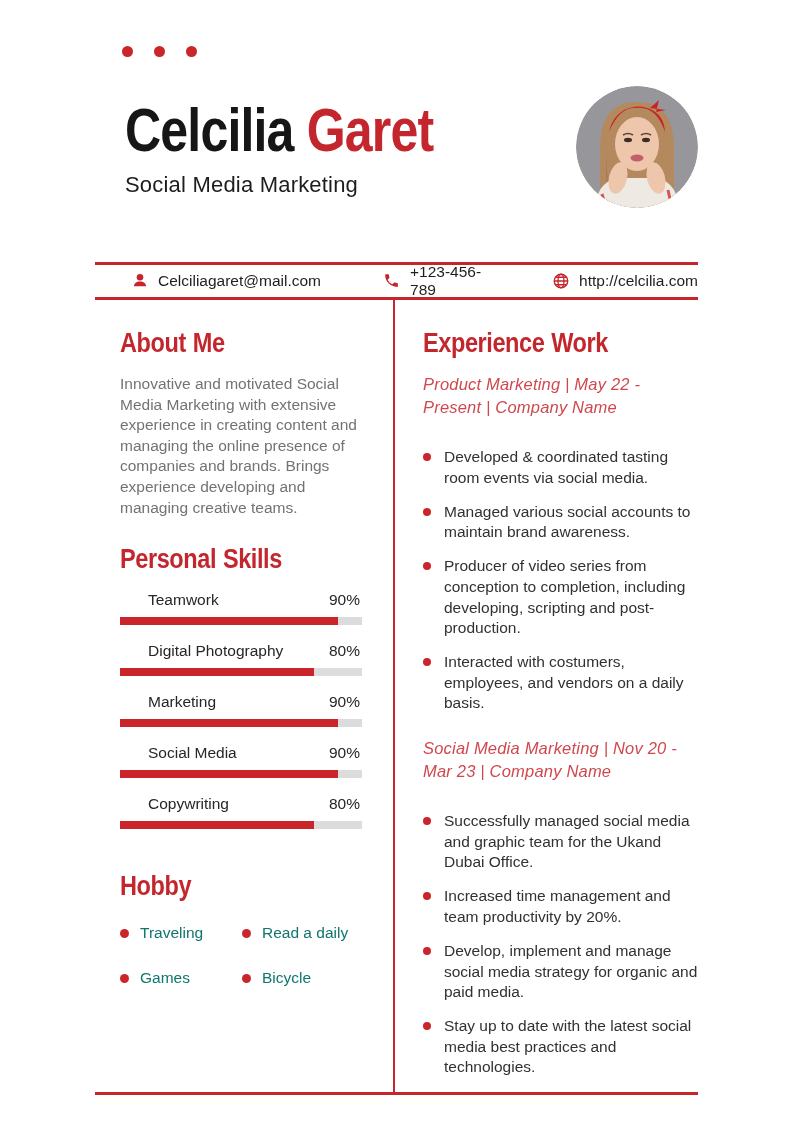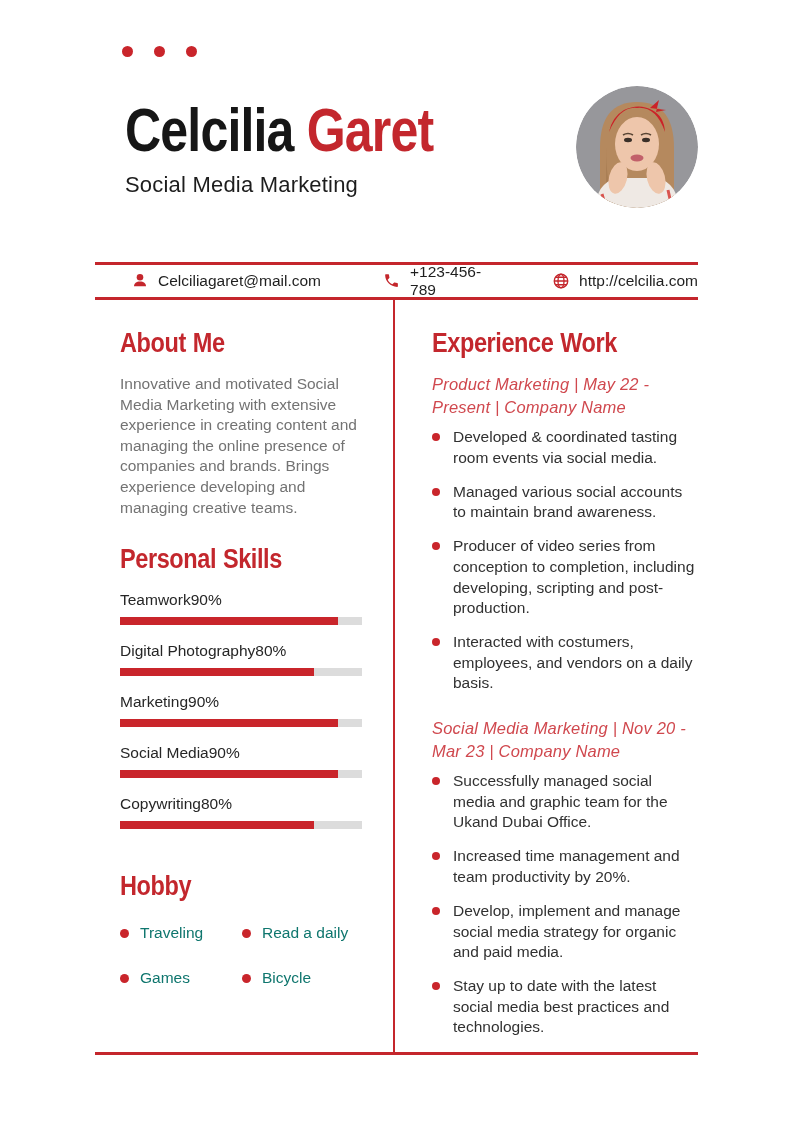--- a/index.html
+++ b/index.html
@@ -45,52 +45,52 @@
   
   .main {
     margin: 0 52px; display: flex;
     min-height: 744px;
     border-bottom: 3px solid #c4262c;
   }
   .col-left {
     width: 300px; border-right: 2px solid #c4262c;
     padding: 0 33px 0 25px;
   }
-  .col-right { flex: 1; padding: 0 0 0 37px; }
+  .col-right { flex: 1; padding: 0 0 0 28px; }
 
   .sec-heading {
     color: #c3272d; font-size: 28px; font-weight: 700;
     letter-spacing: -0.5px; word-spacing: 1px; white-space: nowrap;
     display: inline-block; transform: scaleX(0.84); transform-origin: left center;
   }
   .mt-sec { margin-top: 27px; }
 
   .about-text { margin-top: 15px; font-size: 15.5px; line-height: 20.6px; color: #737373; }
 
   
   .skills-list { margin-top: 16px; }
   .skill { margin-bottom: 17px; }
-  .skill-row { display: flex; align-items: baseline;
-               font-size: 15.5px; color: #262626; }
+  .skill-row { display: flex; justify-content: space-between; align-items: baseline;
+               font-size: 15.5px; color: #262626; margin-left: 28px; }
   .skill-bar { margin-top: 8px; height: 8px; background: #dcdcdc; width: 242px; }
   .skill-fill { height: 100%; background: #c9252b; }
 
   
   .hobby-grid { margin-top: 22px; display: grid; grid-template-columns: 122px auto;
                 row-gap: 27px; }
   .hobby-item { display: flex; align-items: center; gap: 11px; font-size: 15.5px; color: #0f766e; }
   .bullet-dot { width: 9px; height: 9px; border-radius: 50%; background: #c9252b; flex: 0 0 auto; }
 
   
   .job-title {
     margin-top: 14px; font-size: 16.5px; font-style: italic; line-height: 23px;
     color: #d0484e; letter-spacing: 0.2px; max-width: 310px;
   }
   .job2 { margin-top: 23px; }
-  .bullets { margin-top: 8px; list-style: none; }
+  .bullets { margin-top: 28px; list-style: none; }
   .bullets li { display: flex; gap: 13px; margin-bottom: 13.5px;
                 font-size: 15.5px; line-height: 20.6px; color: #313131; max-width: 330px; }
   .bullets .bullet-dot { width: 8px; height: 8px; margin-top: 6px; }
 </style>
 </head>
 <body>
 
 <div class="page">
 
   <div class="dots">

